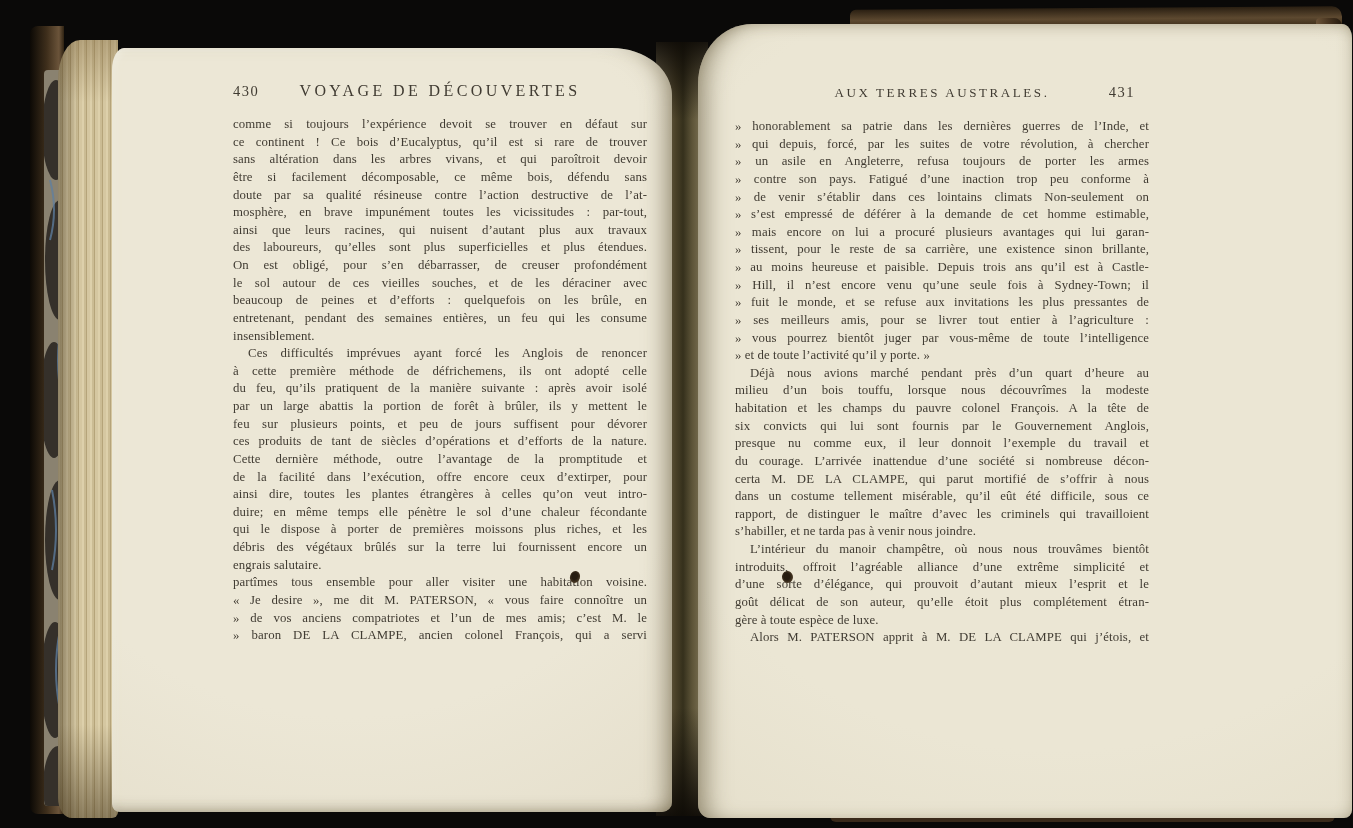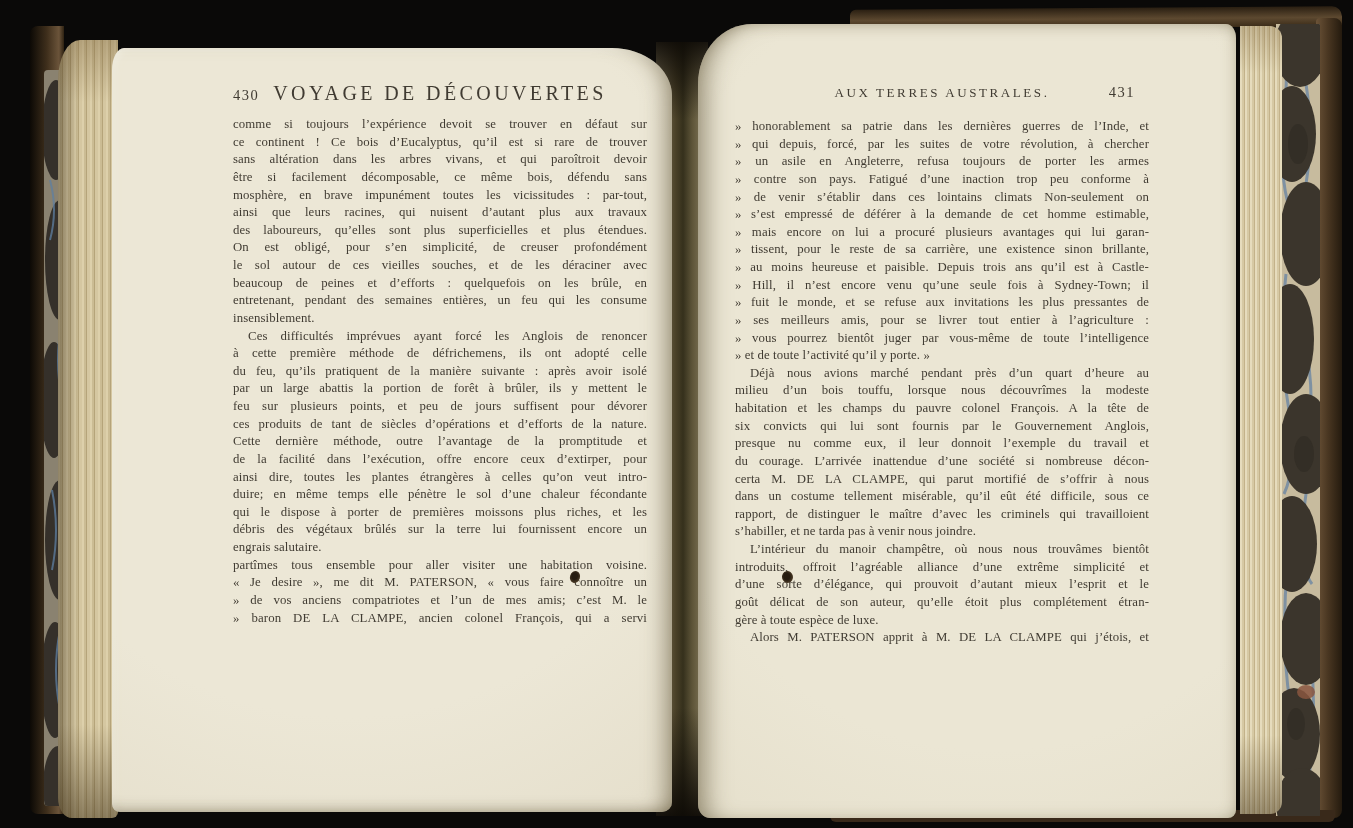--- a/index.html
+++ b/index.html
@@ -62,39 +62,39 @@
   .page { position:absolute; z-index:4; }
   .page-left {
     left:112px; top:48px; width:560px; height:764px;
     border-radius:12px 60px 10px 8px / 22px 48px 10px 8px;
     background:radial-gradient(ellipse 120% 90% at 42% 38%, #ece7d6 55%, #e6e0cd 80%, #ddd5bf 100%);
     box-shadow: inset -18px -2px 22px -12px rgba(82,70,40,.55),
                 inset 3px 4px 10px -4px rgba(255,255,250,.5),
                 inset 0 -10px 14px -10px rgba(82,70,40,.4);
   }
   .page-right {
-    left:698px; top:24px; width:538px; height:794px;
+    left:698px; top:24px; width:654px; height:794px;
     border-radius:54px 10px 8px 12px / 60px 14px 8px 14px;
     background:radial-gradient(ellipse 120% 90% at 55% 42%, #ebe6d4 55%, #e5dfcb 82%, #dcd4bd 100%);
     box-shadow: inset 20px 0 26px -14px rgba(82,70,40,.6),
                 inset -10px -4px 16px -12px rgba(100,88,55,.45),
                 inset 0 12px 14px -12px rgba(110,95,60,.35);
   }
   
   .text-block { position:absolute; color:#403b32; }
   .page-left  .text-block { left:121px; top:34px; width:414px; }
   .page-right .text-block { left:37px;  top:60px; width:414px; }
   .page-head {
     display:grid; grid-template-columns:1fr auto 1fr; align-items:baseline; height:20px;
   }
   .head-num { font-size:14.5px; letter-spacing:1.5px; }
   .page-left  .head-num { justify-self:start; }
   .page-right .head-num { justify-self:end; margin-right:14px; }
   .head-title { white-space:nowrap; }
-  .page-left  .head-title { font-size:20px; letter-spacing:3.4px;text-align:center; }
+  .page-left  .head-title { font-size:16px; letter-spacing:3.4px;text-align:center; }
   .page-right .head-title { font-size:13px;   letter-spacing:2.6px; }
   .page-body { margin-top:14px; }
   .line {
     height:17.63px; line-height:17.63px; overflow:hidden;
     font-size:12.8px; letter-spacing:.1px;
     text-align:justify; text-align-last:justify;
   }
   .line.endline { text-align-last:left; }
   .line.indent  { text-indent:15px; }
   
@@ -141,24 +141,25 @@
       <div class="page-head">
         <span class="head-num">430</span>
         <span class="head-title">VOYAGE DE DÉCOUVERTES</span>
         <span class="head-spacer"></span>
       </div>
       <div class="page-body">
           <div class="line">comme si toujours l’expérience devoit se trouver en défaut sur</div>
           <div class="line">ce continent ! Ce bois d’Eucalyptus, qu’il est si rare de trouver</div>
           <div class="line">sans altération dans les arbres vivans, et qui paroîtroit devoir</div>
           <div class="line">être si facilement décomposable, ce même bois, défendu sans</div>
+          <div class="line">doute par sa qualité résineuse contre l’action destructive de l’at-</div>
           <div class="line">mosphère, en brave impunément toutes les vicissitudes : par-tout,</div>
           <div class="line">ainsi que leurs racines, qui nuisent d’autant plus aux travaux</div>
           <div class="line">des laboureurs, qu’elles sont plus superficielles et plus étendues.</div>
-          <div class="line">On est obligé, pour s’en simplicité, de creuser profondément</div>
+          <div class="line">On est obligé, pour s’en débarrasser, de creuser profondément</div>
           <div class="line">le sol autour de ces vieilles souches, et de les déraciner avec</div>
           <div class="line">beaucoup de peines et d’efforts : quelquefois on les brûle, en</div>
           <div class="line">entretenant, pendant des semaines entières, un feu qui les consume</div>
           <div class="line endline">insensiblement.</div>
           <div class="line indent">Ces difficultés imprévues ayant forcé les Anglois de renoncer</div>
           <div class="line">à cette première méthode de défrichemens, ils ont adopté celle</div>
           <div class="line">du feu, qu’ils pratiquent de la manière suivante : après avoir isolé</div>
           <div class="line">par un large abattis la portion de forêt à brûler, ils y mettent le</div>
           <div class="line">feu sur plusieurs points, et peu de jours suffisent pour dévorer</div>
           <div class="line">ces produits de tant de siècles d’opérations et d’efforts de la nature.</div>

